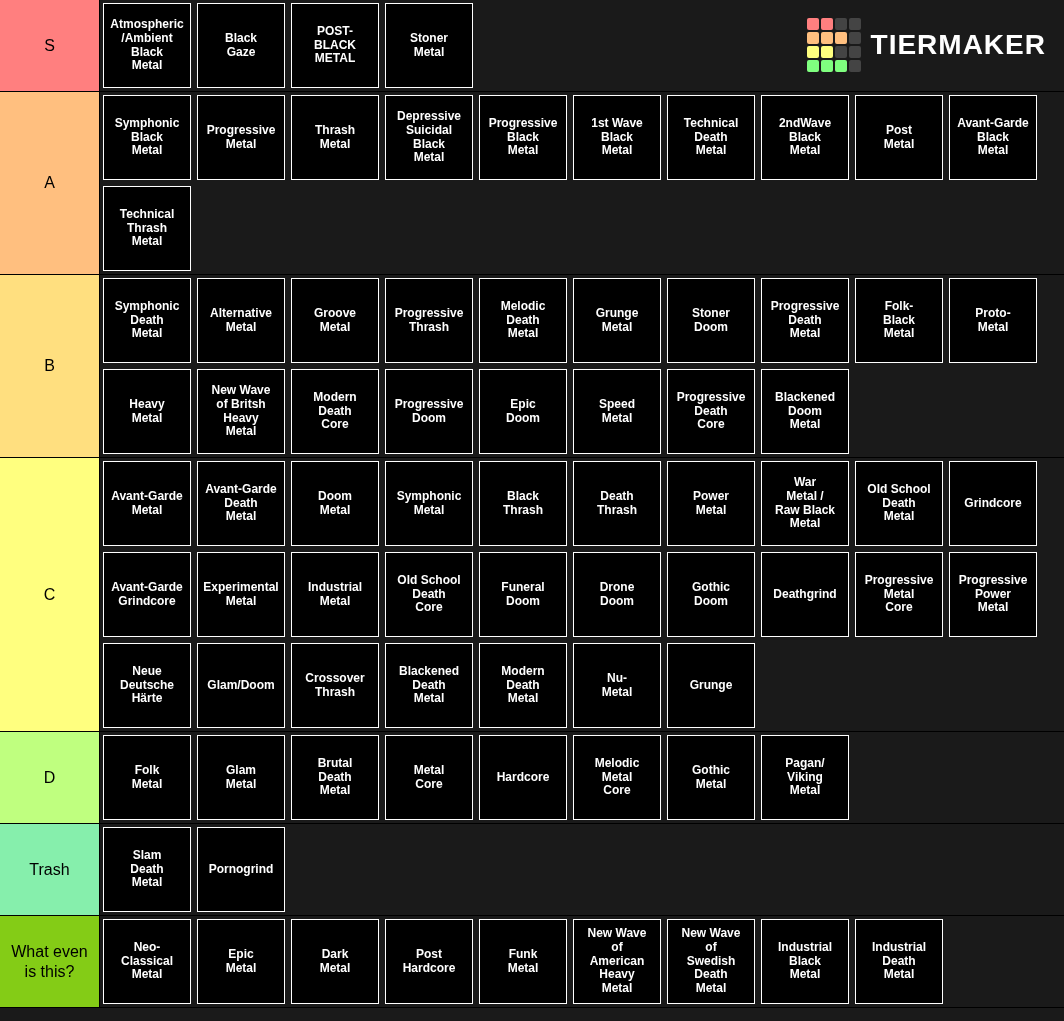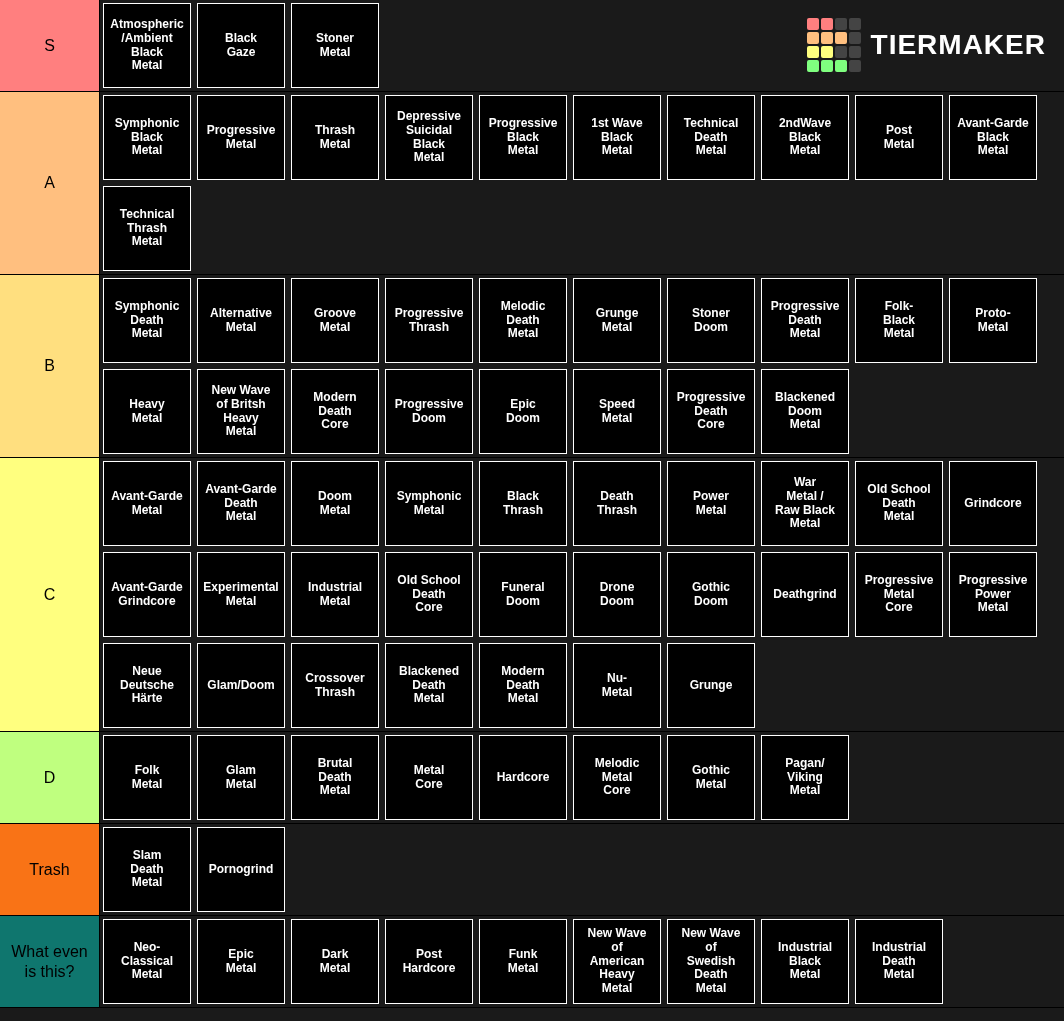--- a/index.html
+++ b/index.html
@@ -110,20 +110,23 @@
 <div class="tierlist" id="tierlist">
     <div class="row">
       <div class="label-cell" style="background: rgb(255, 127, 127);">S</div>
       <div class="items-cell">
         <div class="item">Atmospheric
 /Ambient
 Black
 Metal</div>
         <div class="item">Black
 Gaze</div>
+        <div class="item">POST-
+BLACK
+METAL</div>
         <div class="item">Stoner
 Metal</div>
       </div>
     </div>
     <div class="row">
       <div class="label-cell" style="background: rgb(255, 191, 127);">A</div>
       <div class="items-cell">
         <div class="item">Symphonic
 Black
 Metal</div>
@@ -289,30 +292,30 @@
 Metal
 Core</div>
         <div class="item">Gothic
 Metal</div>
         <div class="item">Pagan/
 Viking
 Metal</div>
       </div>
     </div>
     <div class="row">
-      <div class="label-cell" style="background: #f97316;">Trash</div>
+      <div class="label-cell" style="background: #86efac;">Trash</div>
       <div class="items-cell">
         <div class="item">Slam
 Death
 Metal</div>
         <div class="item">Pornogrind</div>
       </div>
     </div>
     <div class="row">
-      <div class="label-cell" style="background: #0f766e;">What even is this?</div>
+      <div class="label-cell" style="background: #84cc16;">What even is this?</div>
       <div class="items-cell">
         <div class="item">Neo-
 Classical
 Metal</div>
         <div class="item">Epic
 Metal</div>
         <div class="item">Dark
 Metal</div>
         <div class="item">Post
 Hardcore</div>

